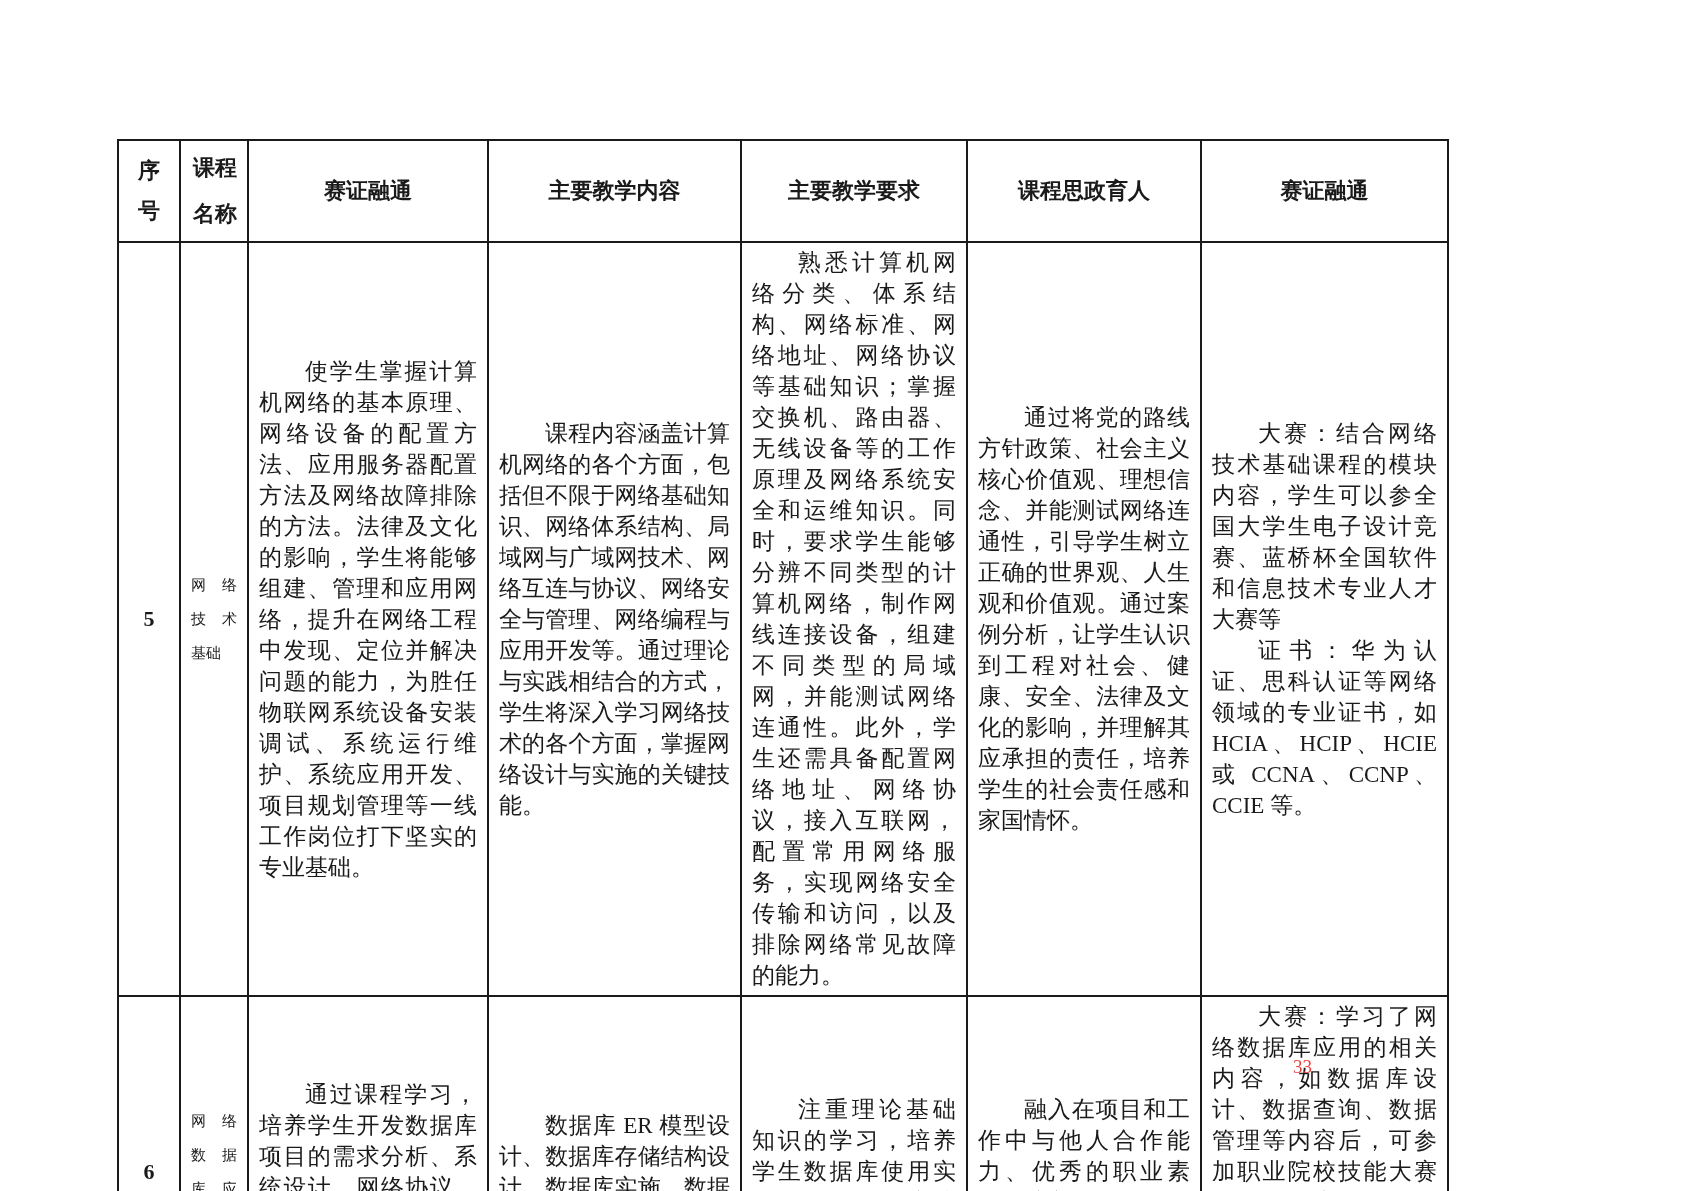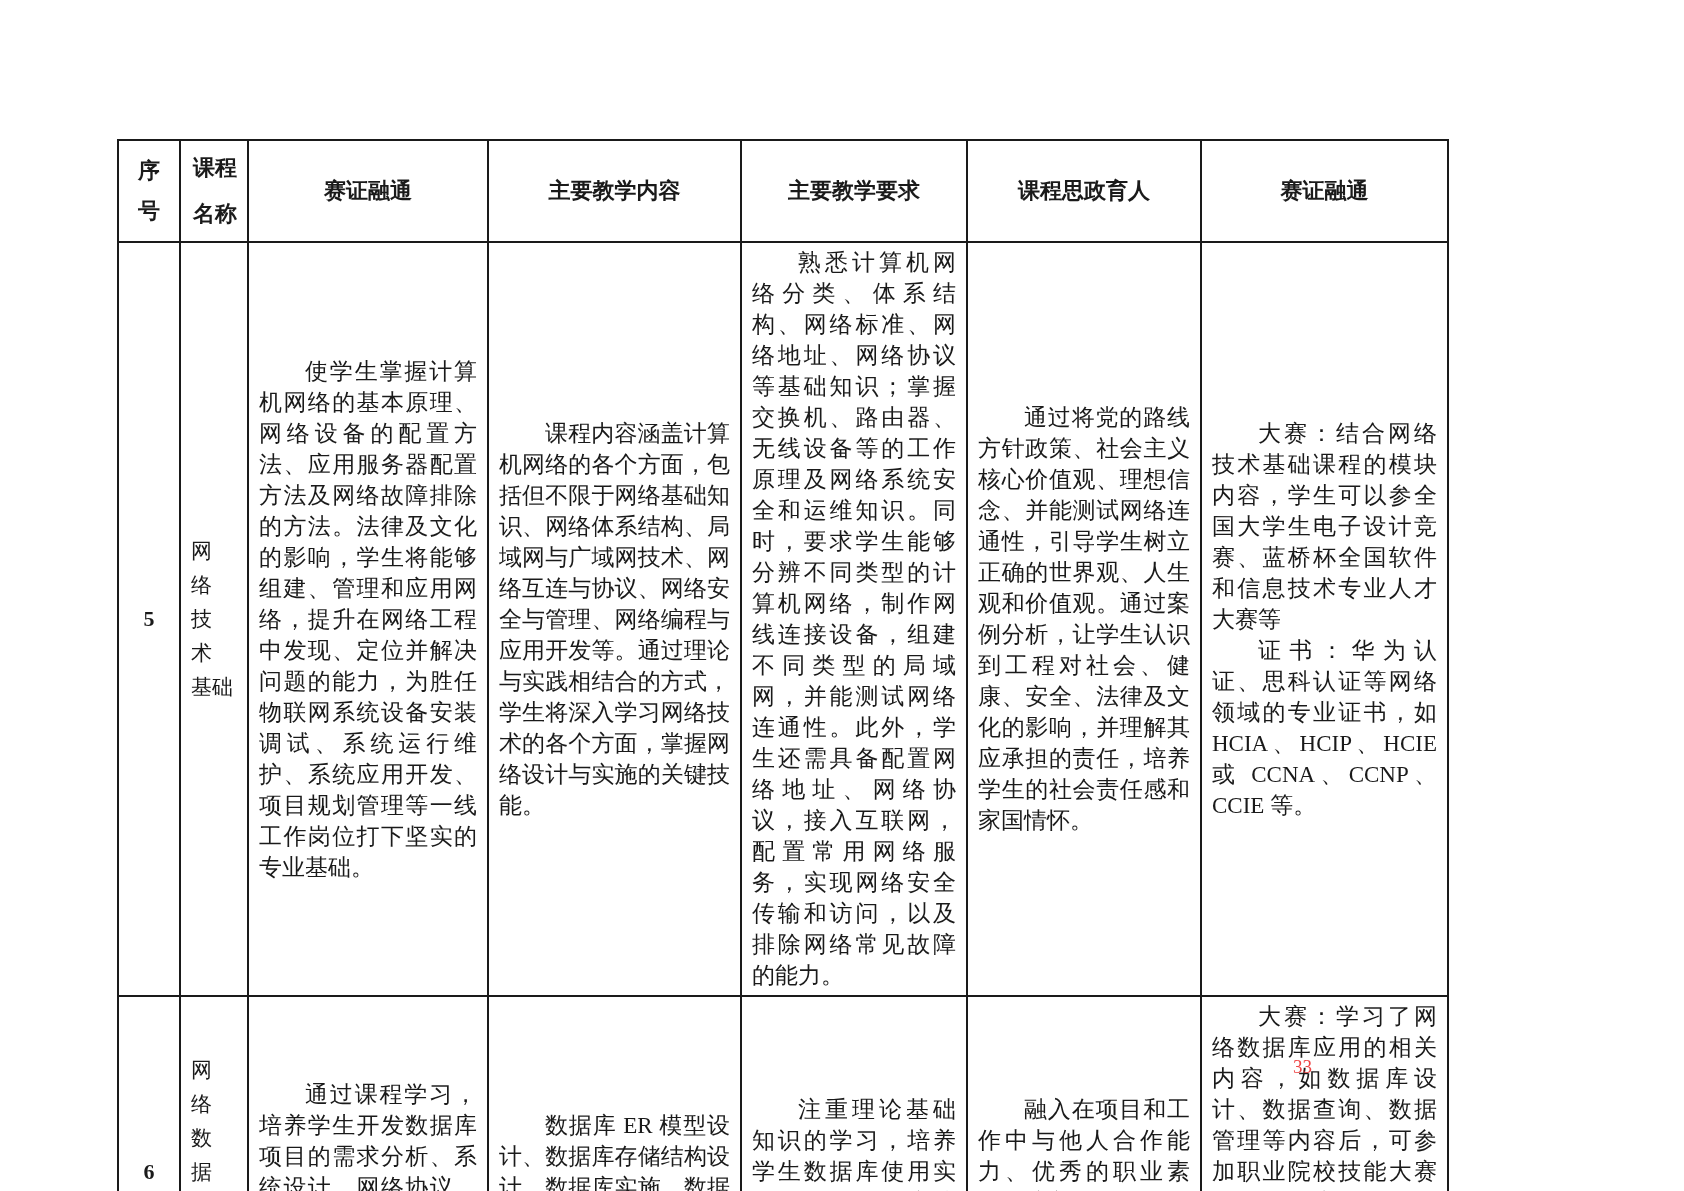--- a/index.html
+++ b/index.html
@@ -49,21 +49,21 @@
   tr.header-row { height: 93px; }
   tr.row-a { height: 534px; }
   tr.row-b { height: 253px; }
   td.cell-no {
     font-size: 22px;
     font-weight: bold;
     text-align: center;
     padding: 0 4px;
   }
   td.cell-name {
-    font-size: 21px;
+    font-size: 15px;
     padding: 0 9px;
     margin-top: 33px;
   }
   td.cell-name .name-line {
     line-height: 34px;
     text-align: justify;
     text-align-last: justify;
   }
   td.cell-name .name-line.last {
     text-align-last: left;

